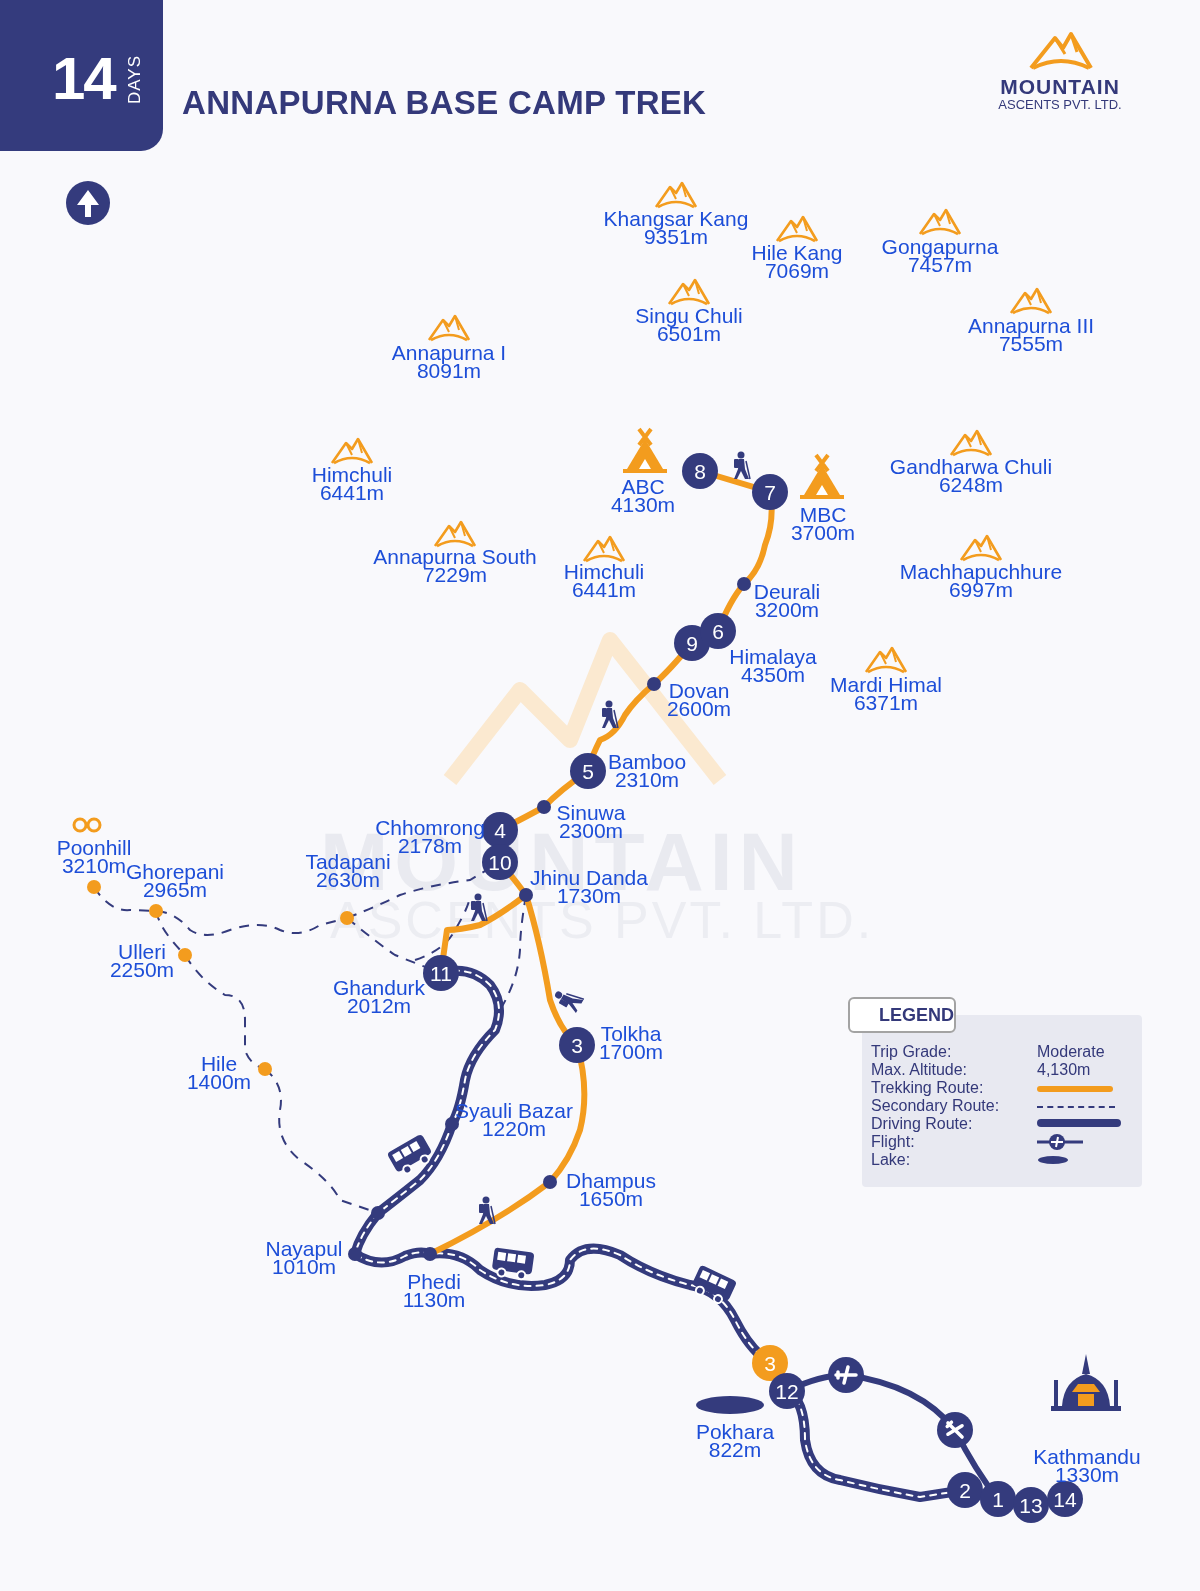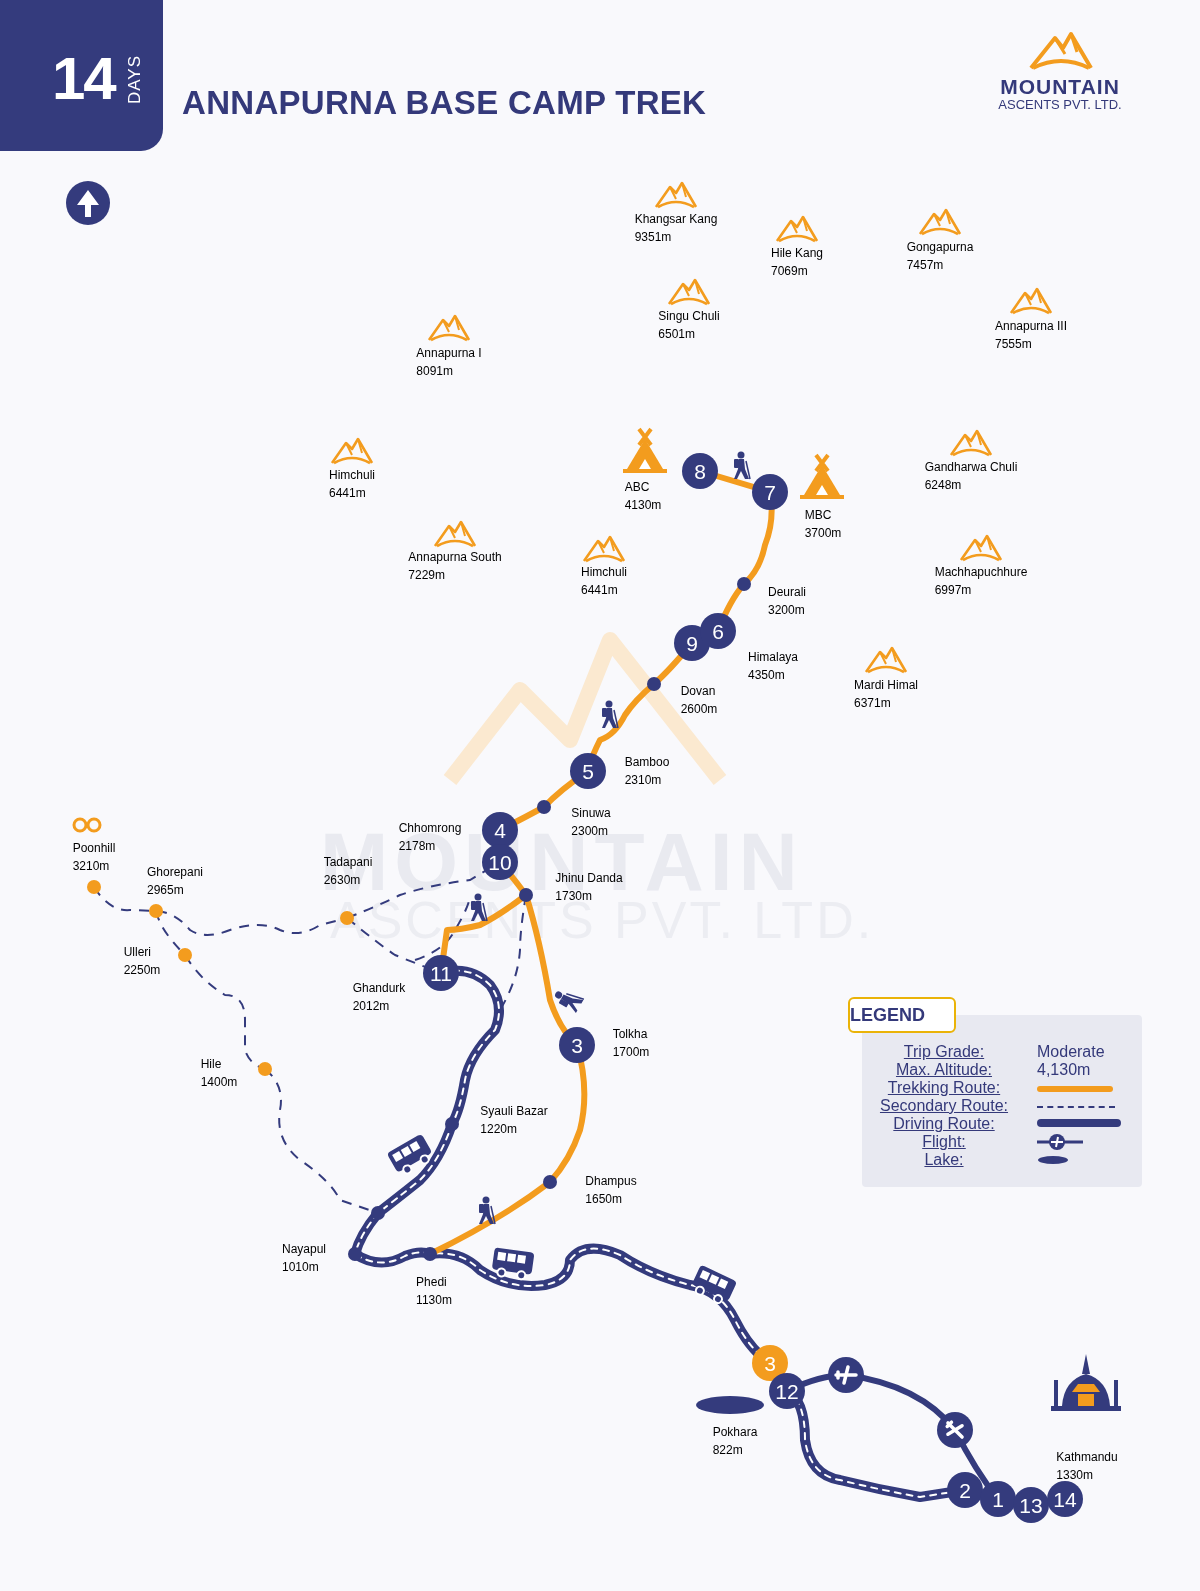--- a/index.html
+++ b/index.html
@@ -7,24 +7,24 @@
   .days-box{position:absolute;left:0;top:0;width:163px;height:151px;background:#343b7d;border-bottom-right-radius:22px;}
   .days-num{position:absolute;left:52px;top:44px;font-size:60px;font-weight:bold;color:#fff;letter-spacing:-2px;line-height:70px;}
   .days-word{position:absolute;left:106px;top:66px;transform:rotate(-90deg);transform-origin:left top;color:#fff;font-size:17px;letter-spacing:1px;}
   .days-word{left:125px;top:104px;}
   .title{position:absolute;left:182px;top:60px;font-size:33px;font-weight:bold;color:#34397a;letter-spacing:0.3px;margin-top:24px;}
   .logo{position:absolute;left:990px;top:28px;width:140px;text-align:center;}
   .logo-name{font-size:21px;font-weight:bold;color:#34397a;letter-spacing:1px;margin-top:0;line-height:22px;}
   .logo-sub{font-size:13px;color:#34397a;line-height:14px;}
   .north{position:absolute;left:66px;top:181px;width:44px;height:44px;border-radius:50%;background:#343b7d;}
   svg.map{position:absolute;left:0;top:0;}
-  .lbl{position:absolute;text-align:left;font-size:12px;line-height:18px;color:#000000;white-space:nowrap;transform:translateX(-50%);}
-  .legend-tab{position:absolute;left:848px;top:997px;width:104px;height:32px;border:2px solid #eab308;border-radius:6px;background:#fff;font-weight:bold;font-size:18px;text-align:left;line-height:32px;color:#34397a;}
+  .lbl{position:absolute;text-align:center;font-size:21px;line-height:18px;color:#1d4ed8;white-space:nowrap;transform:translateX(-50%);}
+  .legend-tab{position:absolute;left:848px;top:997px;width:104px;height:32px;border:2px solid #a3a3a3;border-radius:6px;background:#fff;font-weight:bold;font-size:18px;text-align:right;line-height:32px;color:#34397a;}
   .legend-box{position:absolute;left:862px;top:1015px;width:280px;height:172px;background:#e8e9f1;border-radius:4px;}
-  .lg-row{position:absolute;left:0;width:164px;text-align:center;font-size:16px;line-height:18px;color:#34397a;text-decoration:underline;}
+  .lg-row{position:absolute;left:9px;width:164px;text-align:left;font-size:16px;line-height:18px;color:#34397a;}
   .lg-val{position:absolute;left:175px;font-size:16px;line-height:18px;color:#34397a;}
   .watermark{position:absolute;left:320px;top:815px;font-size:82px;font-weight:bold;color:#e9eaf0;letter-spacing:6px;}
   .watermark2{position:absolute;left:330px;top:890px;font-size:52px;color:#ecedf2;letter-spacing:3px;}
 </style>
 </head>
 <body>
 
 <div class="days-box">
   <div class="days-num">14</div>
   <div class="days-word">DAYS</div>

